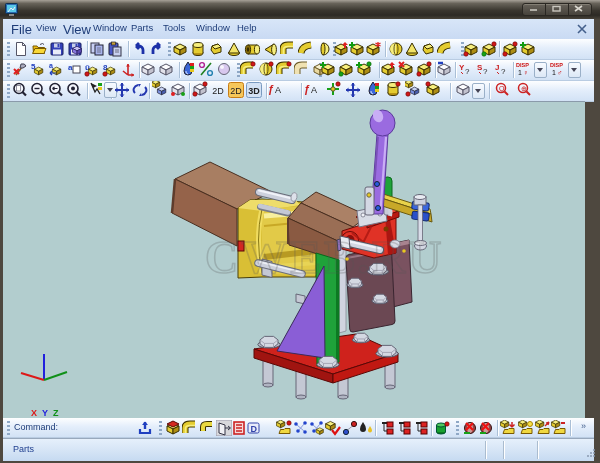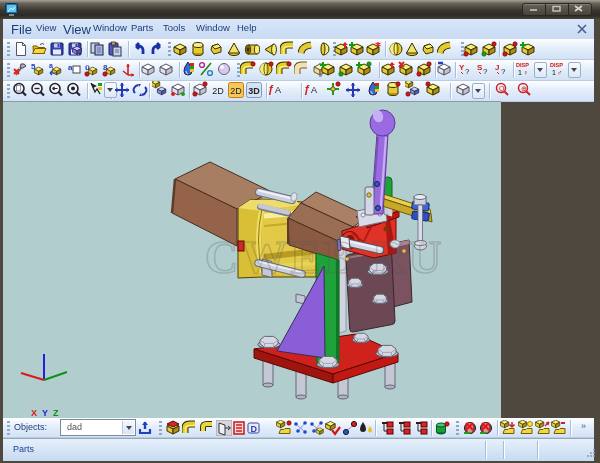--- a/index.html
+++ b/index.html
@@ -565,21 +565,21 @@
 <svg style="position:absolute;left:495px;top:81px" width="16" height="16" viewBox="0 0 16 16">
     <circle cx="6" cy="7" r="4.5" fill="none" stroke="#cc2222" stroke-width="1.5"></circle>
     <path d="M9.5 10.5 L13 14" stroke="#cc2222" stroke-width="2"></path>
     <text x="4" y="10" font-size="7" fill="#cc2222" font-family="Liberation Sans">Q</text>
   </svg>
 <svg style="position:absolute;left:517px;top:81px" width="16" height="16" viewBox="0 0 16 16">
     <circle cx="6" cy="7" r="4.5" fill="none" stroke="#cc2222" stroke-width="1.5"></circle>
     <path d="M9.5 10.5 L13 14" stroke="#cc2222" stroke-width="2"></path>
     <text x="4" y="10" font-size="7" fill="#cc2222" font-family="Liberation Sans">⊕</text>
   </svg>
-<div class="abs" style="left:3px;top:101px;width:498px;height:317px;background:#b2cdce;border-top:1px solid #8a9aaa">
+<div class="abs" style="left:3px;top:101px;width:582px;height:317px;background:#b2cdce;border-top:1px solid #8a9aaa">
 <svg width="591" height="317" viewBox="3 101 591 317" style="position:absolute;left:0;top:0">
 <path d="M175 178 L210 161 L272 191 L237 208 Z" fill="#a87e62" stroke="#4a2f20" stroke-width="1"></path>
 <path d="M175 178 L237 208 L237 245 L172 212 Z" fill="#95634a" stroke="#4a2f20" stroke-width="1"></path>
 <path d="M175 178 L172 212" stroke="#5e3c2c" stroke-width="2.5"></path>
 <path d="M238 207 L250 199 L262 198 L316 202 L316 276 L262 276 L238 277 Z" fill="#d9bf35" stroke="#4a3e06"></path>
 <path d="M238 207 L250 199 L295 198 L300 204 L262 210 Z" fill="#eedd6a"></path>
 <path d="M262 208 L316 204 L316 274 L262 273 Z" fill="#e2ca48"></path>
 <path d="M262 208 q-7 30 0 64" fill="none" stroke="#f0dc60" stroke-width="5"></path>
 <path d="M264 215 L316 211" stroke="#f7ef9f" stroke-width="5"></path>
 <path d="M264 225 L316 220" stroke="#c8a826" stroke-width="2"></path>
@@ -688,24 +688,21 @@
 <path d="M44 379 L44 353" stroke="#2020dd" stroke-width="2"></path>
 <path d="M44 379 L21 372" stroke="#dd1818" stroke-width="2"></path>
 <path d="M44 379 L67 371" stroke="#0f9018" stroke-width="2"></path>
 <text x="31" y="415" font-size="9" font-weight="bold" fill="#dd1818">X</text>
 <text x="42" y="415" font-size="9" font-weight="bold" fill="#2020dd">Y</text>
 <text x="53" y="415" font-size="9" font-weight="bold" fill="#0f9018">Z</text>
 </svg>
   </div>
 <div class="tbrow" style="top:418px;height:19px">
     <div class="grip" style="left:4px"></div>
-    <div class="abs" style="left:11px;top:4px;font-size:9px;color:#1e3c78">Objects:</div>
-    <div class="abs" style="left:57px;top:1px;width:68px;height:15px;background:#fff;border:1px solid #7a8a9a;font-size:9px;color:#555;padding-left:6px;line-height:15px">dad<div style="position:absolute;right:1px;top:1px;width:11px;height:13px;background:linear-gradient(#f4f8fd,#d8e4f2);border-left:1px solid #b8c8d8">
-        <div style="position:absolute;left:2.5px;top:5px;width:0;height:0;border:3px solid transparent;border-top:4px solid #446"></div>
-      </div></div>
+    <div class="abs" style="left:11px;top:4px;font-size:9px;color:#1e3c78">Command:</div>
     <div class="grip" style="left:156px"></div>
     <div class="sep" style="left:372px"></div>
     <div class="sep" style="left:428px"></div>
     <div class="grip" style="left:453px"></div>
     <div class="sep" style="left:494px"></div>
     <div class="sep" style="left:567px"></div>
     <div class="abs" style="left:578px;top:3px;font-size:9px;color:#44608c">»</div>
   </div>
 <svg style="position:absolute;left:137px;top:420px" width="16" height="16" viewBox="0 0 16 16">
     <path d="M3 9 v4 h10 V9" stroke="#2040c0" stroke-width="2.2" fill="none"></path>

